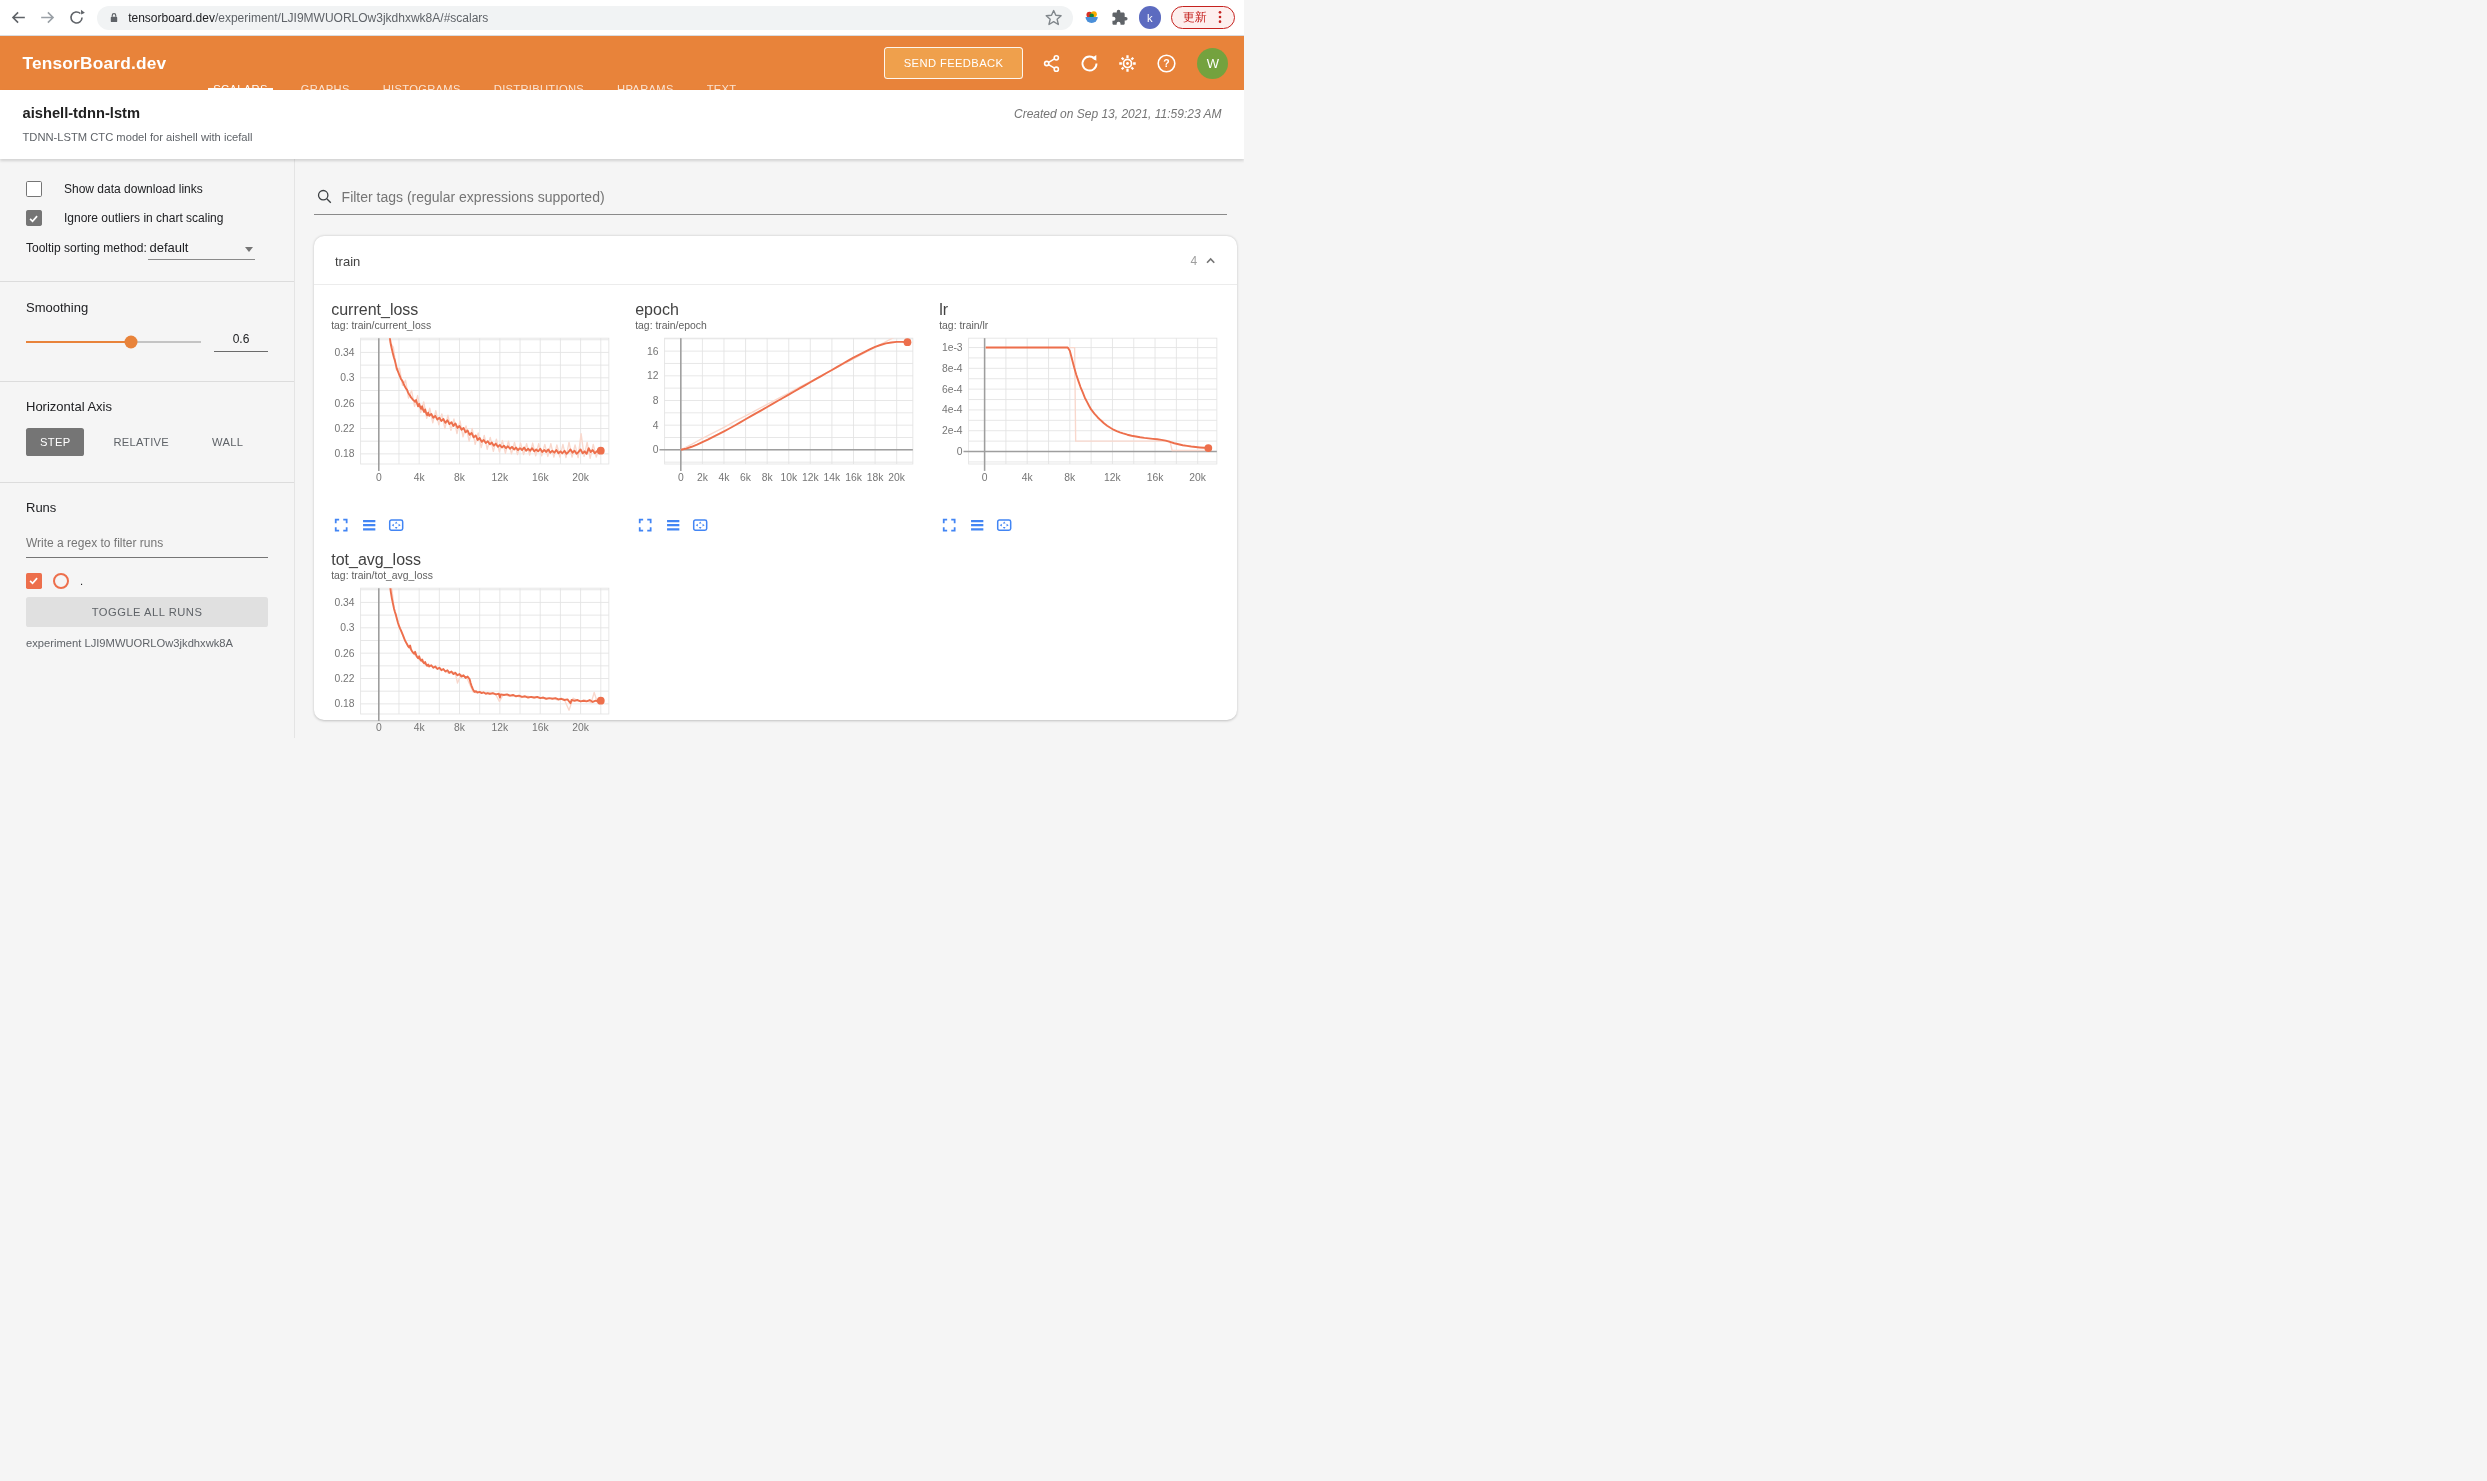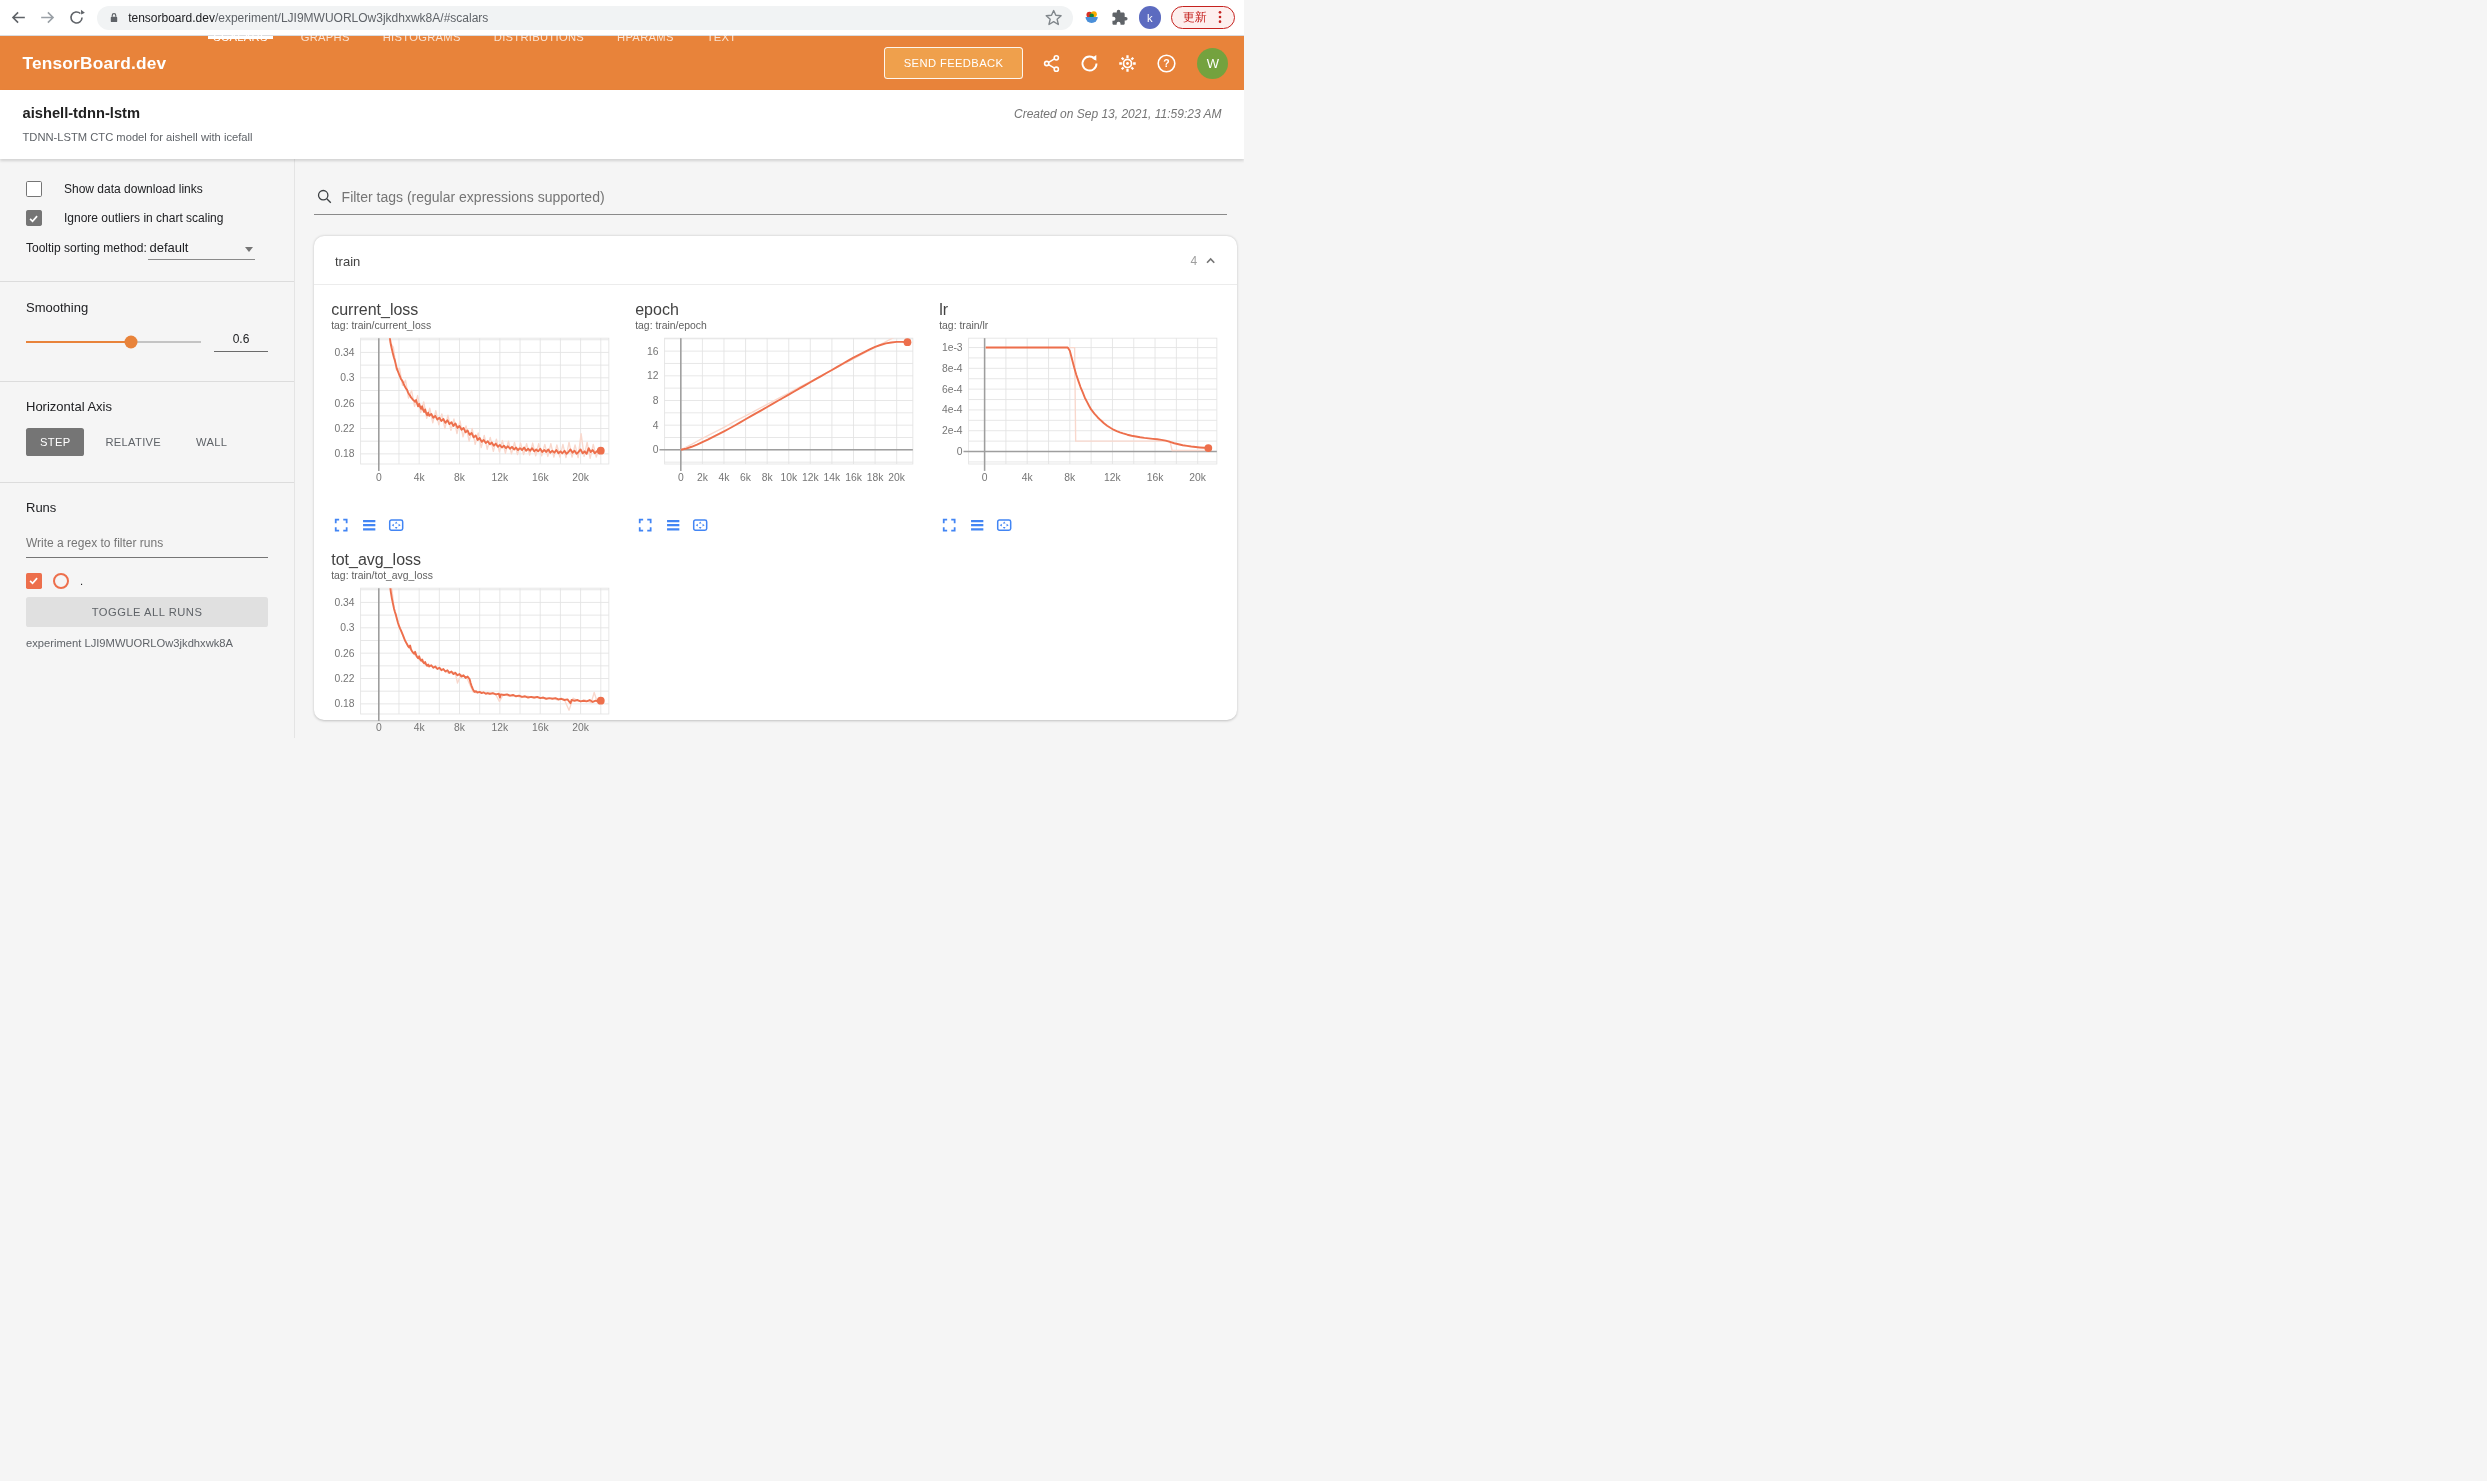--- a/index.html
+++ b/index.html
@@ -17,21 +17,21 @@
   .url-path{color:#5f6368;}
   .pill-spacer{flex:1;}
   .ext-ic{width:17.3px;height:17.3px;flex:none;cursor:pointer;}
   .mini-avatar{width:22.5px;height:22.5px;border-radius:50%;background:#5c6bc0;color:#fff;
                display:flex;align-items:center;justify-content:center;font-size:11.2px;flex:none;cursor:pointer;}
   .update-pill{display:flex;align-items:center;gap:7px;border:1.7px solid #c5221f;border-radius:13px;
                background:#fdefee;color:#c5221f;font-size:12px;padding:1.7px 8.6px 2.6px 10.4px;flex:none;cursor:pointer;}
   
   .tb-header{height:54px;background:#e8833a;display:flex;align-items:center;padding:0 0 0 22.5px;color:#fff;}
   .brand{font-size:17.3px;font-weight:bold;margin-right:47px;letter-spacing:0.2px;cursor:default;}
-  .tabs{display:flex;gap:33px;height:64px;align-items:flex-start;}
+  .tabs{display:flex;gap:33px;height:64px;align-items:flex-end;}
   .tab{font-size:11.2px;letter-spacing:0.3px;color:rgba(255,255,255,.78);display:flex;
        align-items:center;position:relative;cursor:pointer;}
   .tab.active{color:#fff;}
   .tab.active::after{content:"";position:absolute;left:-5.2px;right:-5.2px;bottom:4.3px;height:2.6px;background:#fff;}
   .hdr-right{margin-left:auto;display:flex;align-items:center;gap:17.3px;padding-right:15.6px;}
   .feedback-btn{background:#efa04c;border:0.9px solid rgba(255,255,255,.9);border-radius:3.5px;
                 color:#fff;font-size:11.2px;letter-spacing:0.4px;padding:8.6px 19px;cursor:pointer;}
   .hdr-ic{width:21px;height:21px;cursor:pointer;}
   .avatar{width:31px;height:31px;border-radius:50%;background:#74a23e;color:#fff;display:flex;
           align-items:center;justify-content:center;font-size:13px;margin-left:3.5px;cursor:pointer;}
@@ -55,21 +55,21 @@
          border-top:5.2px solid #757575;margin-top:3.5px;}
   .divider{border-top:0.9px solid #dcdcdc;margin:17.3px 0;}
   .sec-label{margin:0 26px;font-size:13px;color:#202124;}
   .slider-row{margin:17.3px 26px 5.2px;display:flex;align-items:center;gap:13px;}
   .slider{flex:1;height:1.7px;background:#c4c4c4;position:relative;cursor:pointer;}
   .slider-fill{position:absolute;left:0;top:0;bottom:0;background:#e8833a;}
   .slider-thumb{position:absolute;top:50%;width:13px;height:13px;border-radius:50%;
                 background:#e8833a;transform:translate(-50%,-50%);}
   .smooth-val{width:54px;border-bottom:0.9px solid #6b6b6b;text-align:center;font-size:12px;
               padding-bottom:5.2px;color:#202124;}
-  .seg-row{margin:14px 26px 0;display:flex;align-items:center;gap:7px;}
+  .seg-row{margin:14px 26px 0;display:flex;align-items:center;gap:15px;}
   .seg-btn{font-size:11.2px;letter-spacing:0.3px;color:#5f6368;padding:7.8px 14px;border-radius:2.6px;cursor:pointer;}
   .seg-btn.active{background:#757575;color:#fff;}
   .runs-filter{margin:15.6px 26px 0;border-bottom:0.9px solid #757575;padding:5.2px 0 7px;
                font-size:12px;color:#757575;cursor:text;}
   .run-row{margin:14.7px 26px 7px;display:flex;align-items:center;gap:11.2px;}
   .run-cbox{width:15.6px;height:15.6px;border-radius:1.7px;background:#ed6f4c;display:flex;
             align-items:center;justify-content:center;flex:none;cursor:pointer;}
   .run-circle{width:12px;height:12px;border:2.2px solid #ed6f4c;border-radius:50%;flex:none;cursor:pointer;}
   .run-name{font-size:11.2px;color:#202124;}
   .toggle-btn{margin:8.6px 26px 0;background:#e0e0e0;color:#5f6368;font-size:11.2px;letter-spacing:0.5px;

